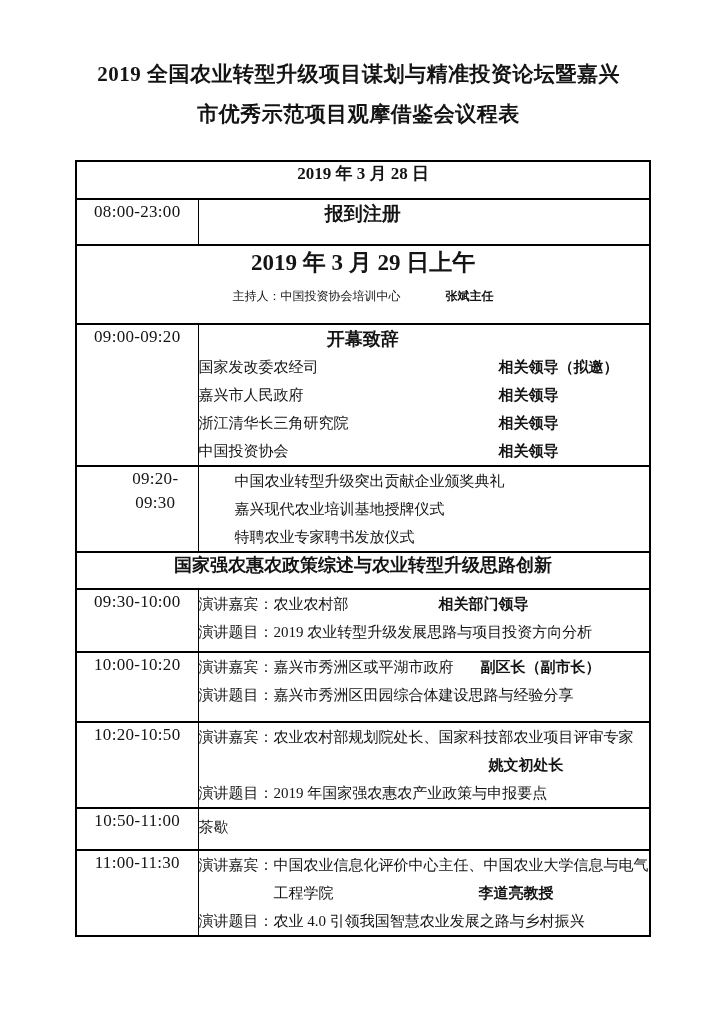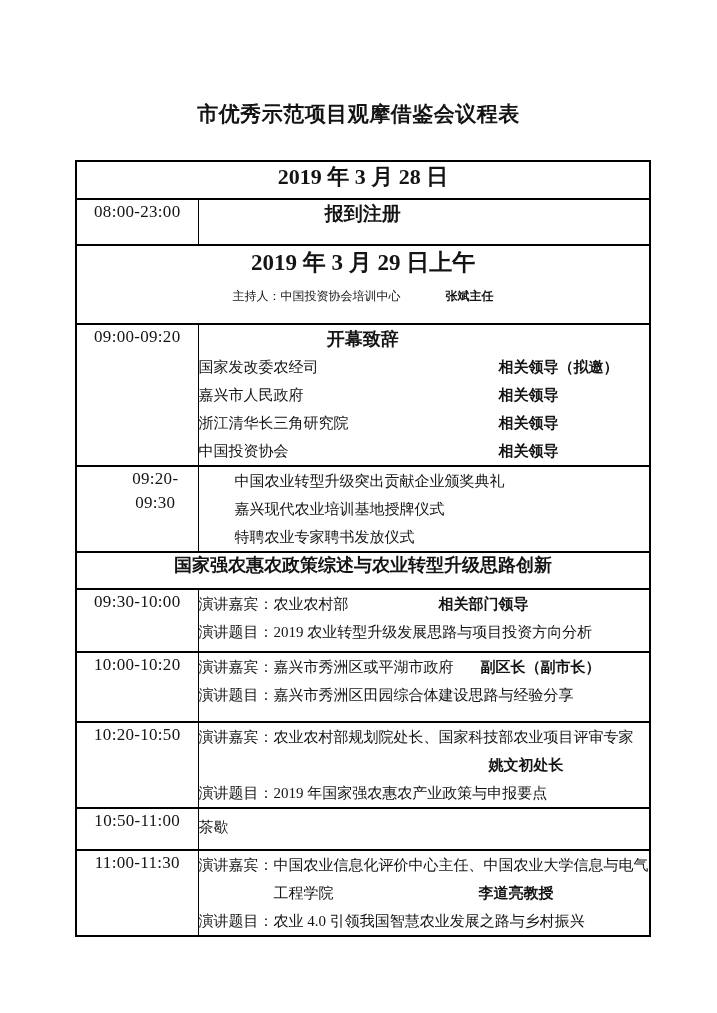--- a/index.html
+++ b/index.html
@@ -61,21 +61,21 @@
   tr.h81  td { height: 81px; padding-left: 36px; }
   tr.h37  td { height: 37px; }
   tr.h63  td { height: 63px; }
   tr.h70  td { height: 70px; }
   tr.h82  td { height: 82px; }
   tr.h42  td { height: 42px; }
   tr.h76  td { height: 76px; }
   
   td.c-date {
     text-align: center;
-    font-size: 22px;
+    font-size: 17px;
     font-weight: bold;
     vertical-align: middle;
     padding-top: 2px;
     border-radius: 6px;
   }
   td.c-section {
     text-align: center;
     font-size: 18px;
     font-weight: bold;
     vertical-align: middle;
@@ -113,21 +113,21 @@
   .lh30 { line-height: 30px; }
   .lh27 { line-height: 27px; }
   .lh26 { line-height: 26px; padding-top: 1px; }
 </style>
 </head>
 <body>
 
 <div class="page">
 
   <div class="title">
-    <br>
+    <span>2019 全国农业转型升级项目谋划与精准投资论坛暨嘉兴</span><br>
     <span>市优秀示范项目观摩借鉴会议程表</span>
   </div>
 
   <table class="agenda">
     <colgroup>
         <col style="width:122px">
         <col style="width:452px">
       </colgroup>
     <tbody>
 

